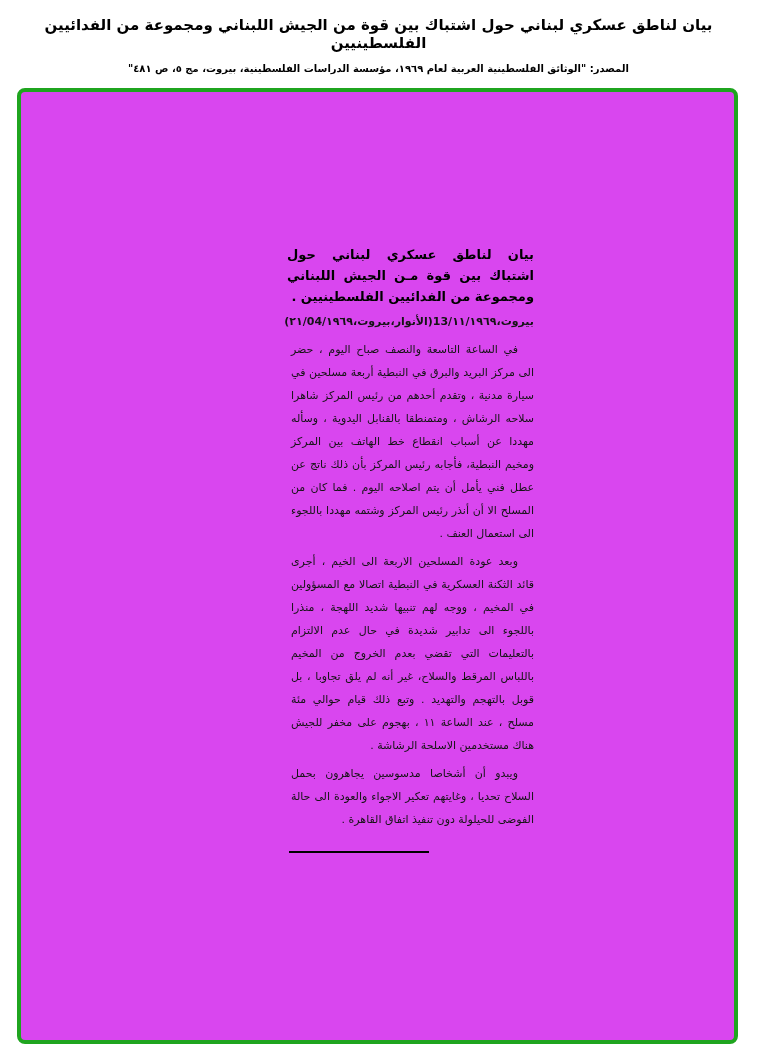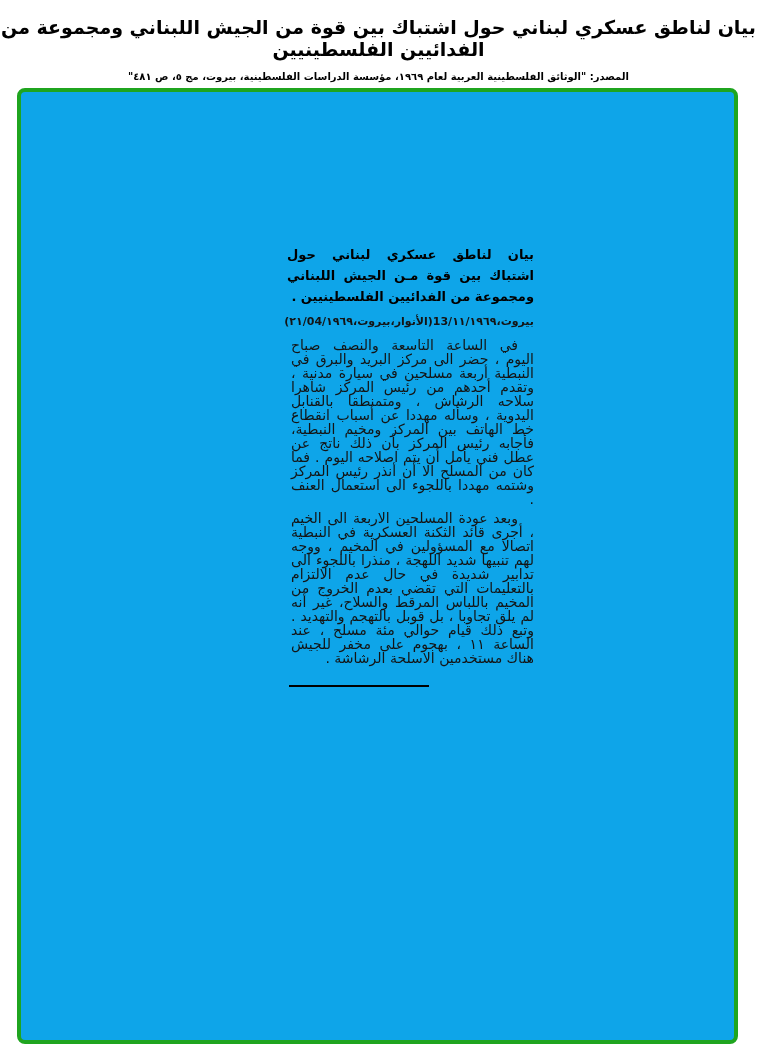--- a/index.html
+++ b/index.html
@@ -14,21 +14,21 @@
   }
   .page {
     position: relative;
     width: 757px;
     height: 1061px;
   }
   .header-title {
     direction: rtl;
     text-align: center;
     font-weight: bold;
-    font-size: 19px;
+    font-size: 15px;
     padding-top: 16px;
     letter-spacing: 0.2px;
     color: #000;
   }
   .header-source {
     direction: rtl;
     text-align: center;
     font-weight: bold;
     font-size: 10px;
     margin-top: 11px;
@@ -36,21 +36,21 @@
   }
   .frame {
     position: absolute;
     left: 17px;
     top: 88px;
     width: 721px;
     height: 956px;
     box-sizing: border-box;
     border: 4px solid #1fa51f;
     border-radius: 8px;
-    background: #0ea5e9;
+    background: #d946ef;
   }
   .doc {
     position: absolute;
     left: 266px;
     top: 152px;
     width: 247px;
     direction: rtl;
     color: #141414;
   }
   .doc-heading {
@@ -63,22 +63,22 @@
   }
   .date-row {
     display: flex;
     justify-content: space-between;
     font-size: 11px;
     font-weight: bold;
     margin: 0 0 10px 0;
     white-space: nowrap;
   }
   .para {
-    font-size: 14px;
-    line-height: 14px;
+    font-size: 11px;
+    line-height: 23px;
     text-align: justify;
     text-indent: 16px;
     margin: 0 0 5px 4px;
   }
   .divider {
     width: 140px;
     height: 2px;
     background: #000;
     margin-top: 20px;
     margin-right: 105px;
@@ -99,19 +99,20 @@
 
       <p class="doc-heading">بيان لناطق عسكري لبناني حول اشتباك بين قوة مـن الجيش اللبناني ومجموعة من الفدائيين الفلسطينيين .</p>
 
       <div class="date-row">
         <span>بيروت،13/١١/١٩٦٩</span>
         <span>(الأنوار،بيروت،٢١/04/١٩٦٩)</span>
       </div>
 
       <p class="para">في الساعة التاسعة والنصف صباح اليوم ، حضر الى مركز البريد والبرق في النبطية أربعة مسلحين في سيارة مدنية ، وتقدم أحدهم من رئيس المركز شاهرا سلاحه الرشاش ، ومتمنطقا بالقنابل اليدوية ، وسأله مهددا عن أسباب انقطاع خط الهاتف بين المركز ومخيم النبطية، فأجابه رئيس المركز بأن ذلك ناتج عن عطل فني يأمل أن يتم اصلاحه اليوم . فما كان من المسلح الا أن أنذر رئيس المركز وشتمه مهددا باللجوء الى استعمال العنف .</p>
       <p class="para">وبعد عودة المسلحين الاربعة الى الخيم ، أجرى قائد الثكنة العسكرية في النبطية اتصالا مع المسؤولين في المخيم ، ووجه لهم تنبيها شديد اللهجة ، منذرا باللجوء الى تدابير شديدة في حال عدم الالتزام بالتعليمات التي تقضي بعدم الخروج من المخيم باللباس المرقط والسلاح، غير أنه لم يلق تجاوبا ، بل قوبل بالتهجم والتهديد . وتبع ذلك قيام حوالي مئة مسلح ، عند الساعة ١١ ، بهجوم على مخفر للجيش هناك مستخدمين الاسلحة الرشاشة .</p>
+      <p class="para">ويبدو أن أشخاصا مدسوسين يجاهرون بحمل السلاح تحديا ، وغايتهم تعكير الاجواء والعودة الى حالة الفوضى للحيلولة دون تنفيذ اتفاق القاهرة .</p>
 
       <div class="divider"></div>
 
     </div>
   </div>
 
 </div>
 
 </body></html>

